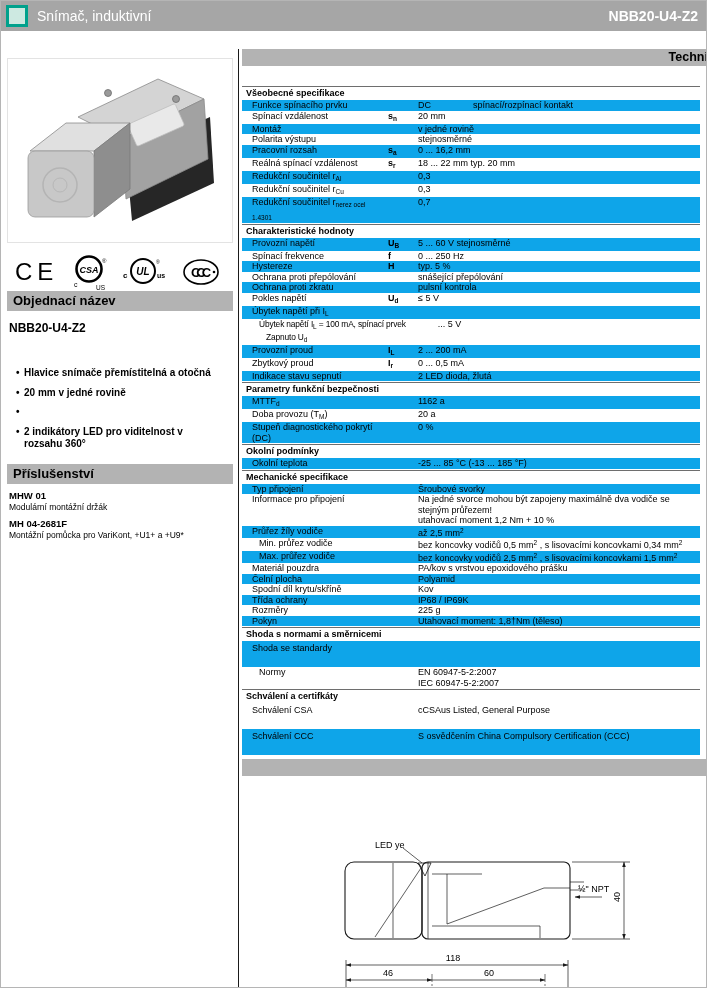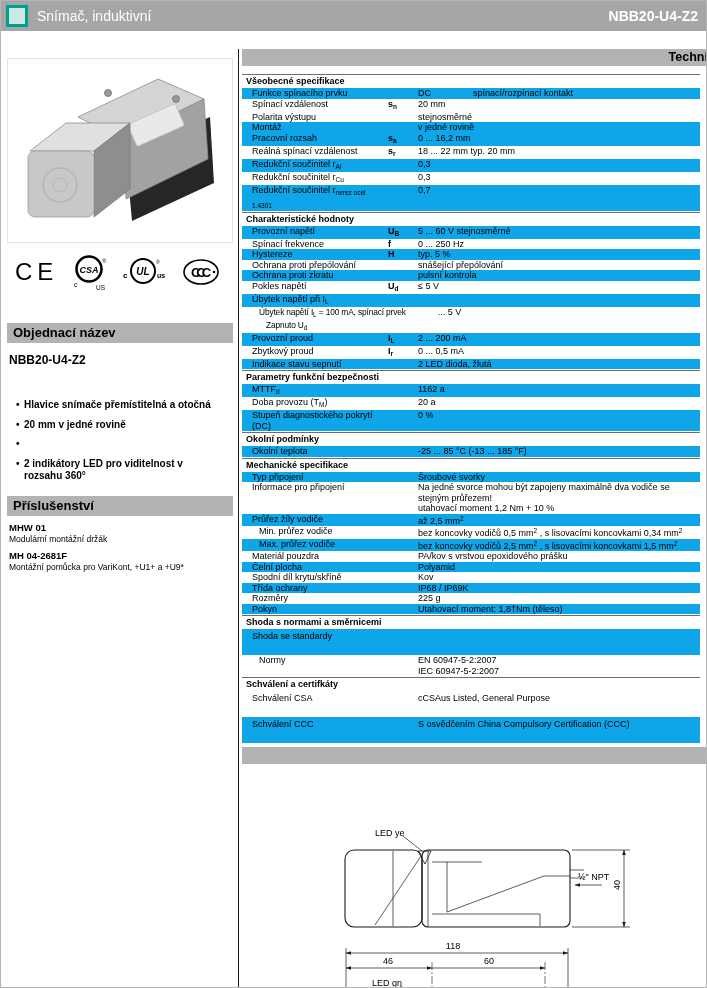--- a/index.html
+++ b/index.html
@@ -9,35 +9,35 @@
   .topbar{position:absolute;left:0;top:0;width:100%;height:30px;background:#a6a6a6;display:flex;align-items:center;}
   .accent{width:22px;height:22px;border:3px solid #00a18c;background:#cde9e1;margin-left:5px;box-sizing:border-box;flex:0 0 auto;}
   .topbar .t{color:#fff;font-weight:normal;font-size:14px;margin-left:9px;}
   .topbar .p{color:#fff;font-weight:bold;font-size:14px;margin-left:auto;margin-right:8px;}
   
   .leftcol{position:absolute;left:6px;top:48px;width:226px;}
   .photo{height:183px;margin-top:9px;border:1px solid #e3e3e3;background:#fff;overflow:hidden;}
   .logos{display:flex;justify-content:space-between;align-items:center;margin:10px 8px 0 8px;height:38px;}
   .logo.ce{font-size:24px;letter-spacing:5px;font-weight:400;}
   .lbar{background:#b3b3b3;font-weight:bold;font-size:13px;padding:2px 0 3px 6px;}
-  .order-bar{margin-top:32px;}
+  .order-bar{}
   .prodname{font-weight:bold;font-size:12px;margin:10px 0 0 2px;}
   .bullets{margin-top:32px;}
   .bullet{display:flex;font-weight:bold;font-size:10px;line-height:12.5px;margin-bottom:7px;}
   .bullet .dot{flex:0 0 17px;padding-left:9px;box-sizing:border-box;}
   .bullet .dot::before{content:"•";}
   .bullet .btxt{flex:1;padding-right:14px;}
   .acc-bar{margin-top:13px;}
   .acc-name{font-weight:bold;font-size:9.5px;margin:6px 0 0 2px;}
   .acc-desc{font-size:8.5px;margin:1px 0 0 2px;}
   
   .rightcol{position:absolute;left:237px;top:48px;width:470px;height:940px;border-left:1px solid #1a1a1a;
             padding-left:3px;box-sizing:border-box;}
   .rbar{background:#b3b3b3;font-weight:bold;font-size:12.5px;padding:1px 0 2px 6px;width:516px;box-sizing:border-box;text-align:right;}
-  .tech-table{width:458px;margin-top:8px;}
+  .tech-table{width:458px;margin-top:20px;}
   .sec-h{border-top:1px solid #6e6e6e;font-weight:bold;font-size:9px;line-height:11px;
          padding:1px 0 1px 4px;margin-top:1px;}
   .t-row{display:flex;font-size:9px;line-height:10.5px;padding-left:10px;}
   .t-row.i1{padding-left:17px;}
   .t-row.tall{padding-top:1.5px;padding-bottom:14px;align-items:center;}
   .stripe{background:#0ea5e9;}
   .c-lab{flex:0 0 134px;padding-right:2px;}
   .i1 .c-lab{flex-basis:127px;}
   .c-lab.tight{white-space:nowrap;font-size:8.4px;letter-spacing:-0.15px;overflow:visible;}
   .lab2{padding-left:7px;}
@@ -142,29 +142,29 @@
         <div class="t-row i0 stripe">
           <div class="c-lab">Funkce spínacího prvku</div>
           <div class="c-sym"></div>
           <div class="c-val"><span class="v1 w55">DC</span><span>spínací/rozpínací kontakt</span></div>
         </div>
         <div class="t-row i0">
           <div class="c-lab">Spínací vzdálenost</div>
           <div class="c-sym">s<sub>n</sub></div>
           <div class="c-val"><span class="v1">20 mm</span></div>
         </div>
+        <div class="t-row i0 stripe">
+          <div class="c-lab">Montáž</div>
+          <div class="c-sym"></div>
+          <div class="c-val"><span class="v1">v jedné rovině</span></div>
+        </div>
         <div class="t-row i0">
           <div class="c-lab">Polarita výstupu</div>
           <div class="c-sym"></div>
           <div class="c-val"><span class="v1">stejnosměrné</span></div>
-        </div>
-        <div class="t-row i0 stripe">
-          <div class="c-lab">Montáž</div>
-          <div class="c-sym"></div>
-          <div class="c-val"><span class="v1">v jedné rovině</span></div>
         </div>
         <div class="t-row i0 stripe">
           <div class="c-lab">Pracovní rozsah</div>
           <div class="c-sym">s<sub>a</sub></div>
           <div class="c-val"><span class="v1">0 ... 16,2 mm</span></div>
         </div>
         <div class="t-row i0">
           <div class="c-lab">Reálná spínací vzdálenost</div>
           <div class="c-sym">s<sub>r</sub></div>
           <div class="c-val"><span class="v1">18 ... 22 mm typ. 20 mm</span></div>

